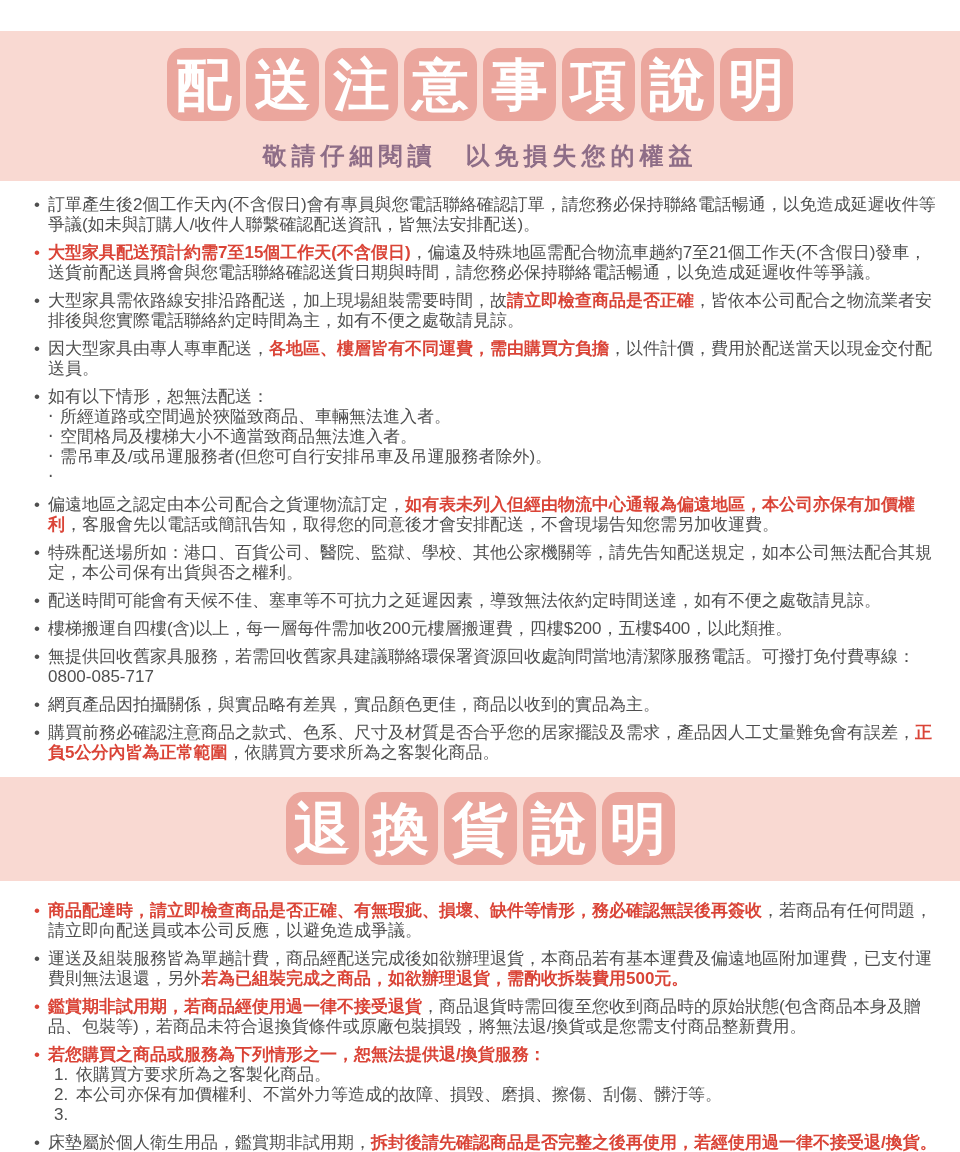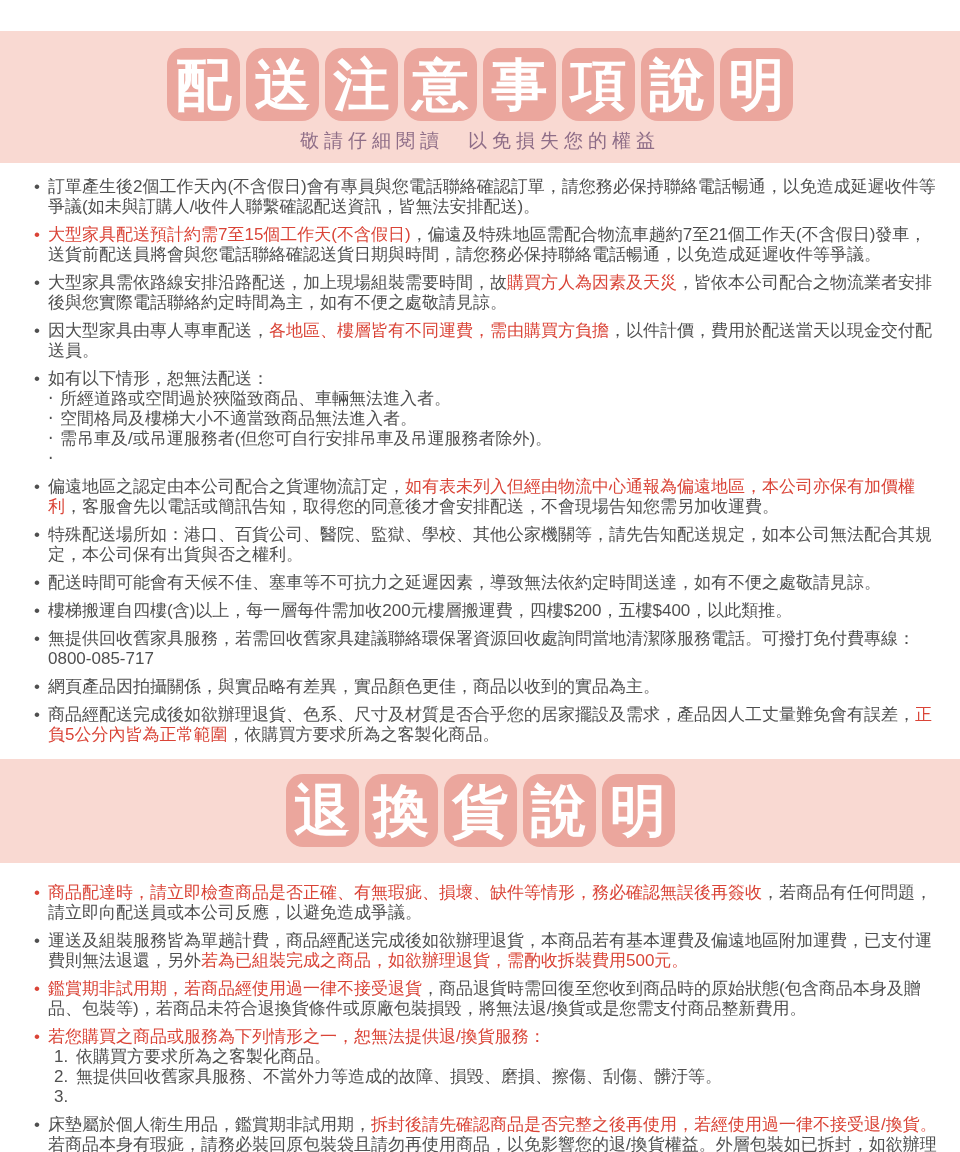--- a/index.html
+++ b/index.html
@@ -43,24 +43,24 @@
     background:var(--box-bg);
     border-radius:17px;
     color:var(--box-text);
     font-size:56px;
     font-weight:bold;
     line-height:73px;
     text-align:center;
     flex:0 0 auto;
   }
   .subtitle{
-    margin-top:7px;
+    margin-top:19px;
     color:var(--subtitle);
-    font-size:19px;
-    font-weight:normal;
+    font-size:24px;
+    font-weight:bold;
     letter-spacing:5px;
   }
 
   
   .notice-list{
     list-style:none;
     margin:0;
     padding:14px 18px 0 34px;
   }
   .notice-list--return{padding-top:20px;}
@@ -74,21 +74,21 @@
   .marker{
     flex:0 0 14px;
     width:14px;
     font-size:17px;
     line-height:20px;
     color:var(--body-text);
   }
   .marker.red{color:var(--red);}
   .item-body{flex:1 1 auto;}
   .seg{color:var(--body-text);}
-  .seg.red{color:var(--red);font-weight:normal;}
+  .seg.red{color:var(--red);font-weight:bold;}
   .sub-row,.num-row{
     display:flex;
     align-items:flex-start;
     line-height:20px;
   }
   .sub-row{padding-left:0;}
   .sub-marker{
     flex:0 0 12px;width:12px;
     color:var(--body-text);
   }
@@ -123,21 +123,21 @@
       </li>
       <li class="notice-item">
         <span class="marker red">•</span>
         <div class="item-body">
           <div class="ptext"><span class="seg red">大型家具配送預計約需7至15個工作天(不含假日)</span><span class="seg">，偏遠及特殊地區需配合物流車趟約7至21個工作天(不含假日)發車，送貨前配送員將會與您電話聯絡確認送貨日期與時間，請您務必保持聯絡電話暢通，以免造成延遲收件等爭議。</span></div>
         </div>
       </li>
       <li class="notice-item">
         <span class="marker">•</span>
         <div class="item-body">
-          <div class="ptext"><span class="seg">大型家具需依路線安排沿路配送，加上現場組裝需要時間，故</span><span class="seg red">購買方人為因素及天災</span><span class="seg">，皆依本公司配合之物流業者安排後與您實際電話聯絡約定時間為主，如有不便之處敬請見諒。</span></div>
+          <div class="ptext"><span class="seg">大型家具需依路線安排沿路配送，加上現場組裝需要時間，故</span><span class="seg red">請立即檢查商品是否正確</span><span class="seg">，皆依本公司配合之物流業者安排後與您實際電話聯絡約定時間為主，如有不便之處敬請見諒。</span></div>
         </div>
       </li>
       <li class="notice-item">
         <span class="marker">•</span>
         <div class="item-body">
           <div class="ptext"><span class="seg">因大型家具由專人專車配送，</span><span class="seg red">各地區、樓層皆有不同運費，需由購買方負擔</span><span class="seg">，以件計價，費用於配送當天以現金交付配送員。</span></div>
         </div>
       </li>
       <li class="notice-item">
         <span class="marker">•</span>
@@ -192,21 +192,21 @@
       </li>
       <li class="notice-item">
         <span class="marker">•</span>
         <div class="item-body">
           <div class="ptext"><span class="seg">網頁產品因拍攝關係，與實品略有差異，實品顏色更佳，商品以收到的實品為主。</span></div>
         </div>
       </li>
       <li class="notice-item">
         <span class="marker">•</span>
         <div class="item-body">
-          <div class="ptext"><span class="seg">商品經配送完成後如欲辦理退貨、色系、尺寸及材質是否合乎您的居家擺設及需求，產品因人工丈量難免會有誤差，</span><span class="seg red">正負5公分內皆為正常範圍</span><span class="seg">，依購買方要求所為之客製化商品。</span></div>
+          <div class="ptext"><span class="seg">購買前務必確認注意商品之款式、色系、尺寸及材質是否合乎您的居家擺設及需求，產品因人工丈量難免會有誤差，</span><span class="seg red">正負5公分內皆為正常範圍</span><span class="seg">，依購買方要求所為之客製化商品。</span></div>
         </div>
       </li>
     </ul>
 
   <section class="band band--return">
     <div class="title-row" id="return-title">
         <div class="char-box">退</div>
         <div class="char-box">換</div>
         <div class="char-box">貨</div>
         <div class="char-box">說</div>
@@ -236,21 +236,21 @@
       <li class="notice-item">
         <span class="marker red">•</span>
         <div class="item-body">
           <div class="ptext"><span class="seg red">若您購買之商品或服務為下列情形之一，恕無法提供退/換貨服務：</span></div>
           <div class="num-row">
             <span class="num">1.</span>
             <span class="num-text">依購買方要求所為之客製化商品。</span>
           </div>
           <div class="num-row">
             <span class="num">2.</span>
-            <span class="num-text">無提供回收舊家具服務、不當外力等造成的故障、損毀、磨損、擦傷、刮傷、髒汙等。</span>
+            <span class="num-text">本公司亦保有加價權利、不當外力等造成的故障、損毀、磨損、擦傷、刮傷、髒汙等。</span>
           </div>
           <div class="num-row">
             <span class="num">3.</span>
           </div>
         </div>
       </li>
       <li class="notice-item">
         <span class="marker">•</span>
         <div class="item-body">
           <div class="ptext"><span class="seg">床墊屬於個人衛生用品，鑑賞期非試用期，</span><span class="seg red">拆封後請先確認商品是否完整之後再使用，若經使用過一律不接受退/換貨。</span><span class="seg">若商品本身有瑕疵，請務必裝回原包裝袋且請勿再使用商品，以免影響您的退/換貨權益。外層包裝如已拆封，如欲辦理退/換貨，購買方需要支付商品整新費用1000元。</span></div>

